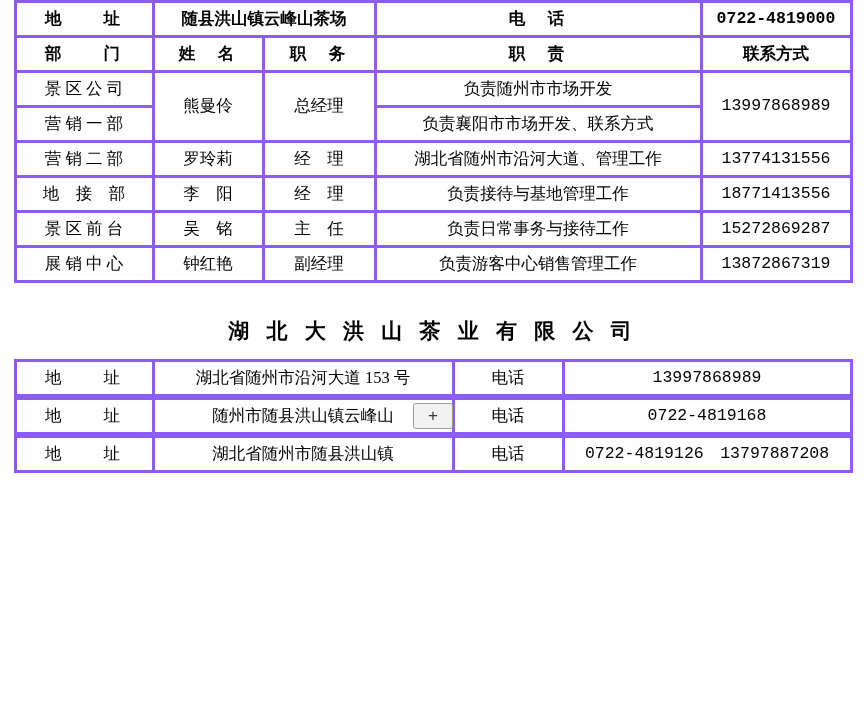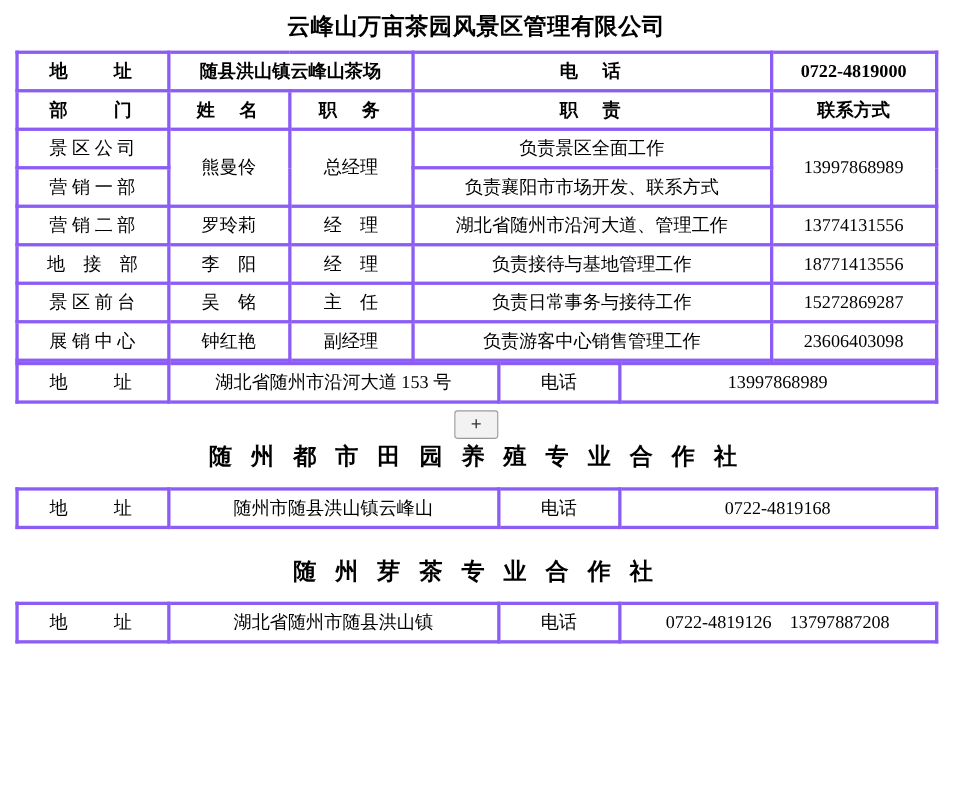--- a/index.html
+++ b/index.html
@@ -51,21 +51,21 @@
     vertical-align: middle;
     font-size: 16.5px;
     padding: 3px 4px;
     height: 26px;
     line-height: 1.25;
     white-space: nowrap;
     overflow: hidden;
   }
   .sp3 { letter-spacing: 3px; }
   .bold { font-weight: bold; }
-  .sans { font-family: Liberation Serif, serif; }
+  .sans { font-family: Liberation Mono, monospace; }
 
   
   .main-tbl col.c1 { width: 138px; }
   .main-tbl col.c2 { width: 110px; }
   .main-tbl col.c3 { width: 112px; }
   .main-tbl col.c4 { width: 326px; }
   .main-tbl col.c5 { width: 150px; }
 
   
   .small-tbl col.s1 { width: 138px; }
@@ -95,21 +95,20 @@
     color: #333333;
     box-sizing: border-box;
   }
   .nowrap { white-space: nowrap; }
 </style>
 </head>
 <body>
 
 <div class="page">
 
-  <h1 class="doc-title">云峰山万亩茶园风景区管理有限公司</h1>
 
   <table class="grid main-tbl">
     <colgroup>
       <col class="c1">
         <col class="c2">
         <col class="c3">
         <col class="c4">
         <col class="c5">
     </colgroup>
     <tbody>
@@ -124,21 +123,21 @@
         <td class="bold sp3">姓　名</td>
         <td class="bold sp3">职　务</td>
         <td class="bold sp3">职　责</td>
         <td class="bold">联系方式</td>
       </tr>
 
       <tr>
         <td>景 区 公 司</td>
         <td rowspan="2">熊曼伶</td>
         <td rowspan="2">总经理</td>
-        <td>负责景区全面工作</td>
+        <td>负责随州市市场开发</td>
         <td rowspan="2" class="sans">13997868989</td>
       </tr>
       <tr>
         <td>营 销 一 部</td>
         <td>负责襄阳市市场开发、联系方式</td>
       </tr>
 
       <tr>
         <td>营 销 二 部</td>
         <td>罗玲莉</td>
@@ -158,25 +157,26 @@
         <td>吴　铭</td>
         <td>主　任</td>
         <td>负责日常事务与接待工作</td>
         <td class="sans">15272869287</td>
       </tr>
       <tr>
         <td>展 销 中 心</td>
         <td>钟红艳</td>
         <td>副经理</td>
         <td>负责游客中心销售管理工作</td>
-        <td class="sans">23606403098</td>
-      </tr>
-    </tbody>
-  </table>
-
+        <td class="sans">13872867319</td>
+      </tr>
+    </tbody>
+  </table>
+
+  <h2 class="section-title">湖 北 大 洪 山 茶 业 有 限 公 司</h2>
   <table class="grid small-tbl">
     <colgroup>
         <col class="s1">
         <col class="s2">
         <col class="s3">
         <col class="s4">
       </colgroup>
     <tbody>
       <tr>
         <td class="sp3">地　　址</td>
@@ -184,39 +184,37 @@
         <td>电话</td>
         <td class="sans">13997868989</td>
       </tr>
     </tbody>
   </table>
 
   <div class="plus-wrap">
     <div class="plus-btn">+</div>
   </div>
 
-  <h2 class="section-title">随 州 都 市 田 园 养 殖 专 业 合 作 社</h2>
   <table class="grid small-tbl">
     <colgroup>
         <col class="s1">
         <col class="s2">
         <col class="s3">
         <col class="s4">
       </colgroup>
     <tbody>
       <tr>
         <td class="sp3">地　　址</td>
         <td>随州市随县洪山镇云峰山</td>
         <td>电话</td>
         <td class="sans">0722-4819168</td>
       </tr>
     </tbody>
   </table>
 
-  <h2 class="section-title tight">随 州 芽 茶 专 业 合 作 社</h2>
   <table class="grid small-tbl">
     <colgroup>
         <col class="s1">
         <col class="s2">
         <col class="s3">
         <col class="s4">
       </colgroup>
     <tbody>
       <tr>
         <td class="sp3">地　　址</td>

